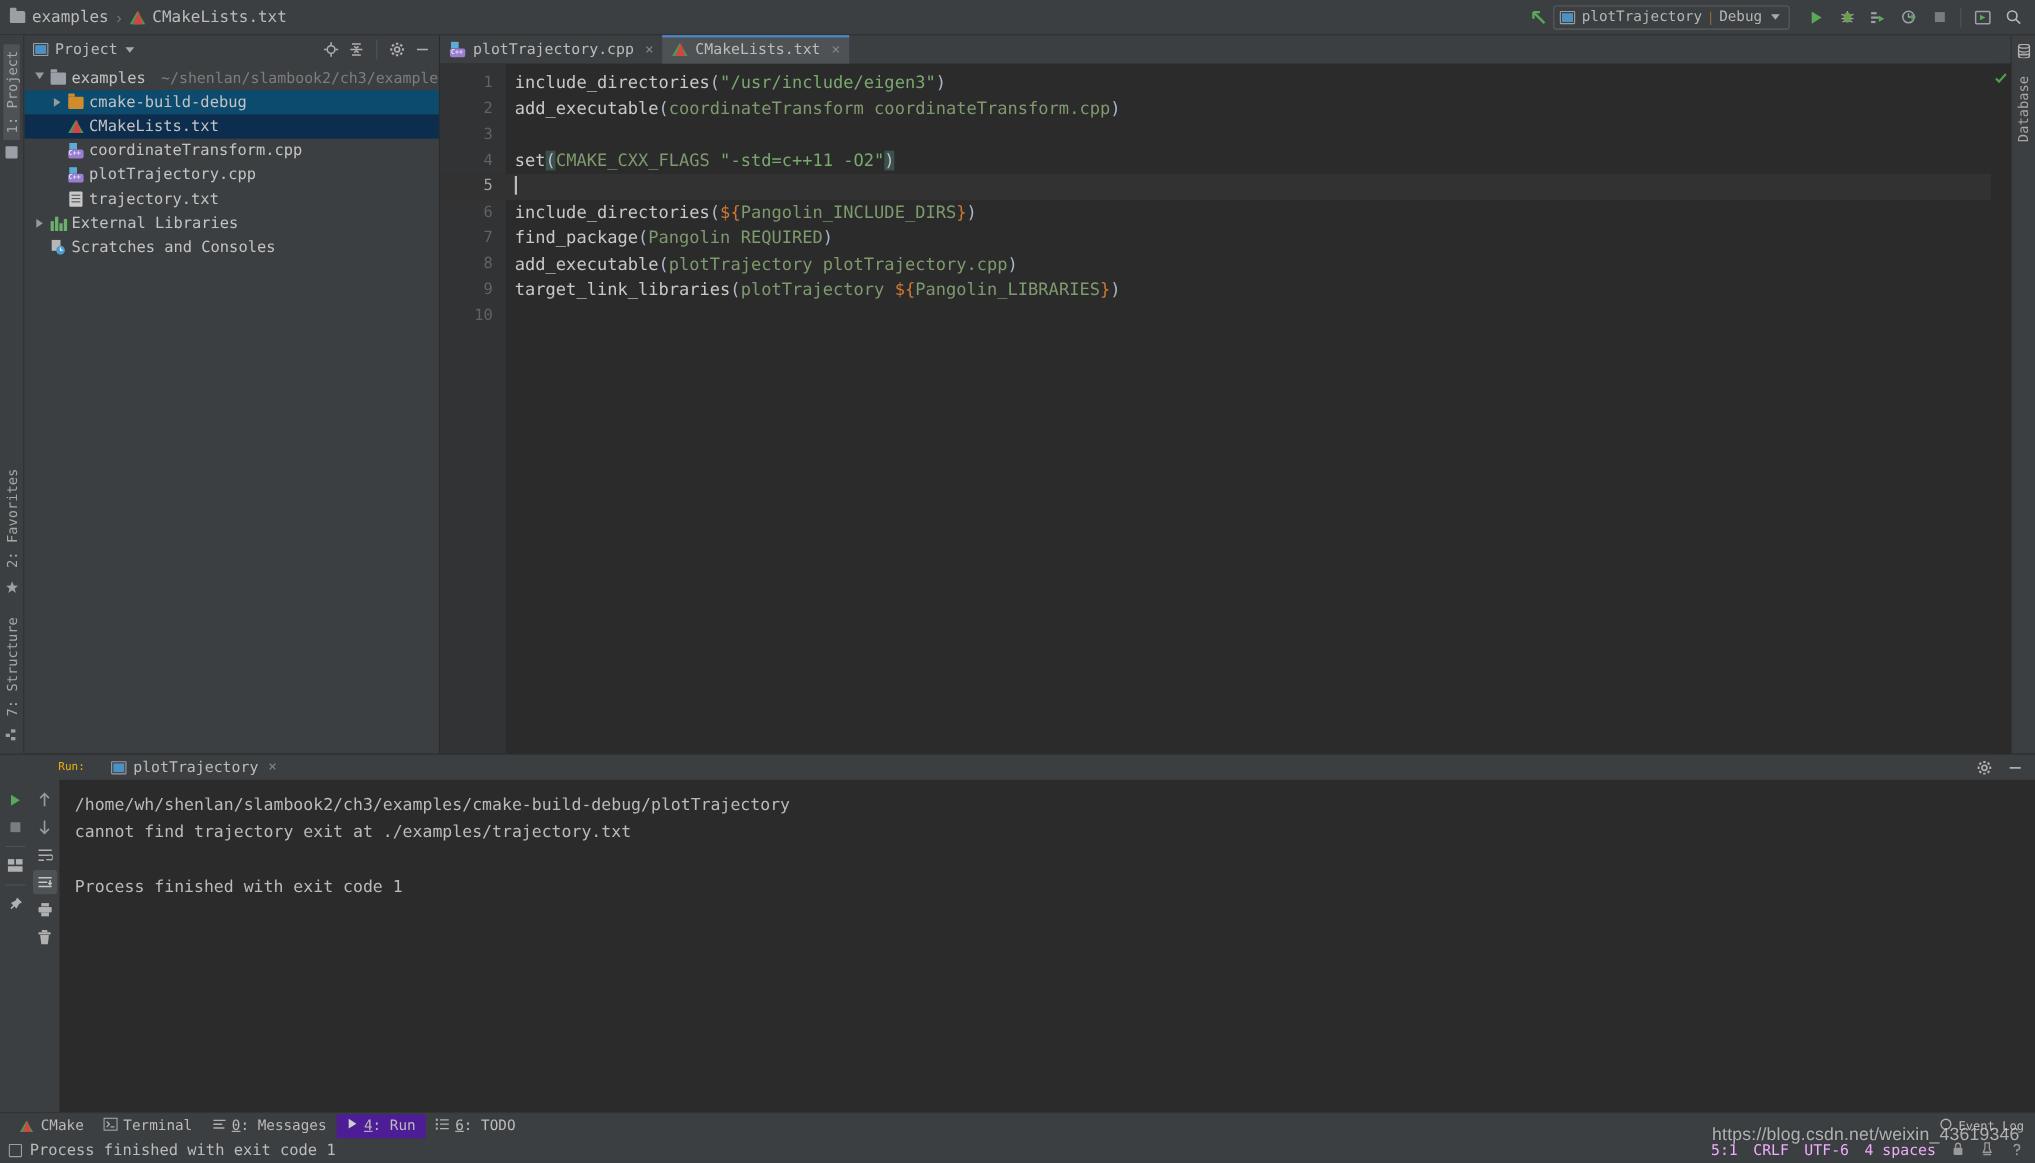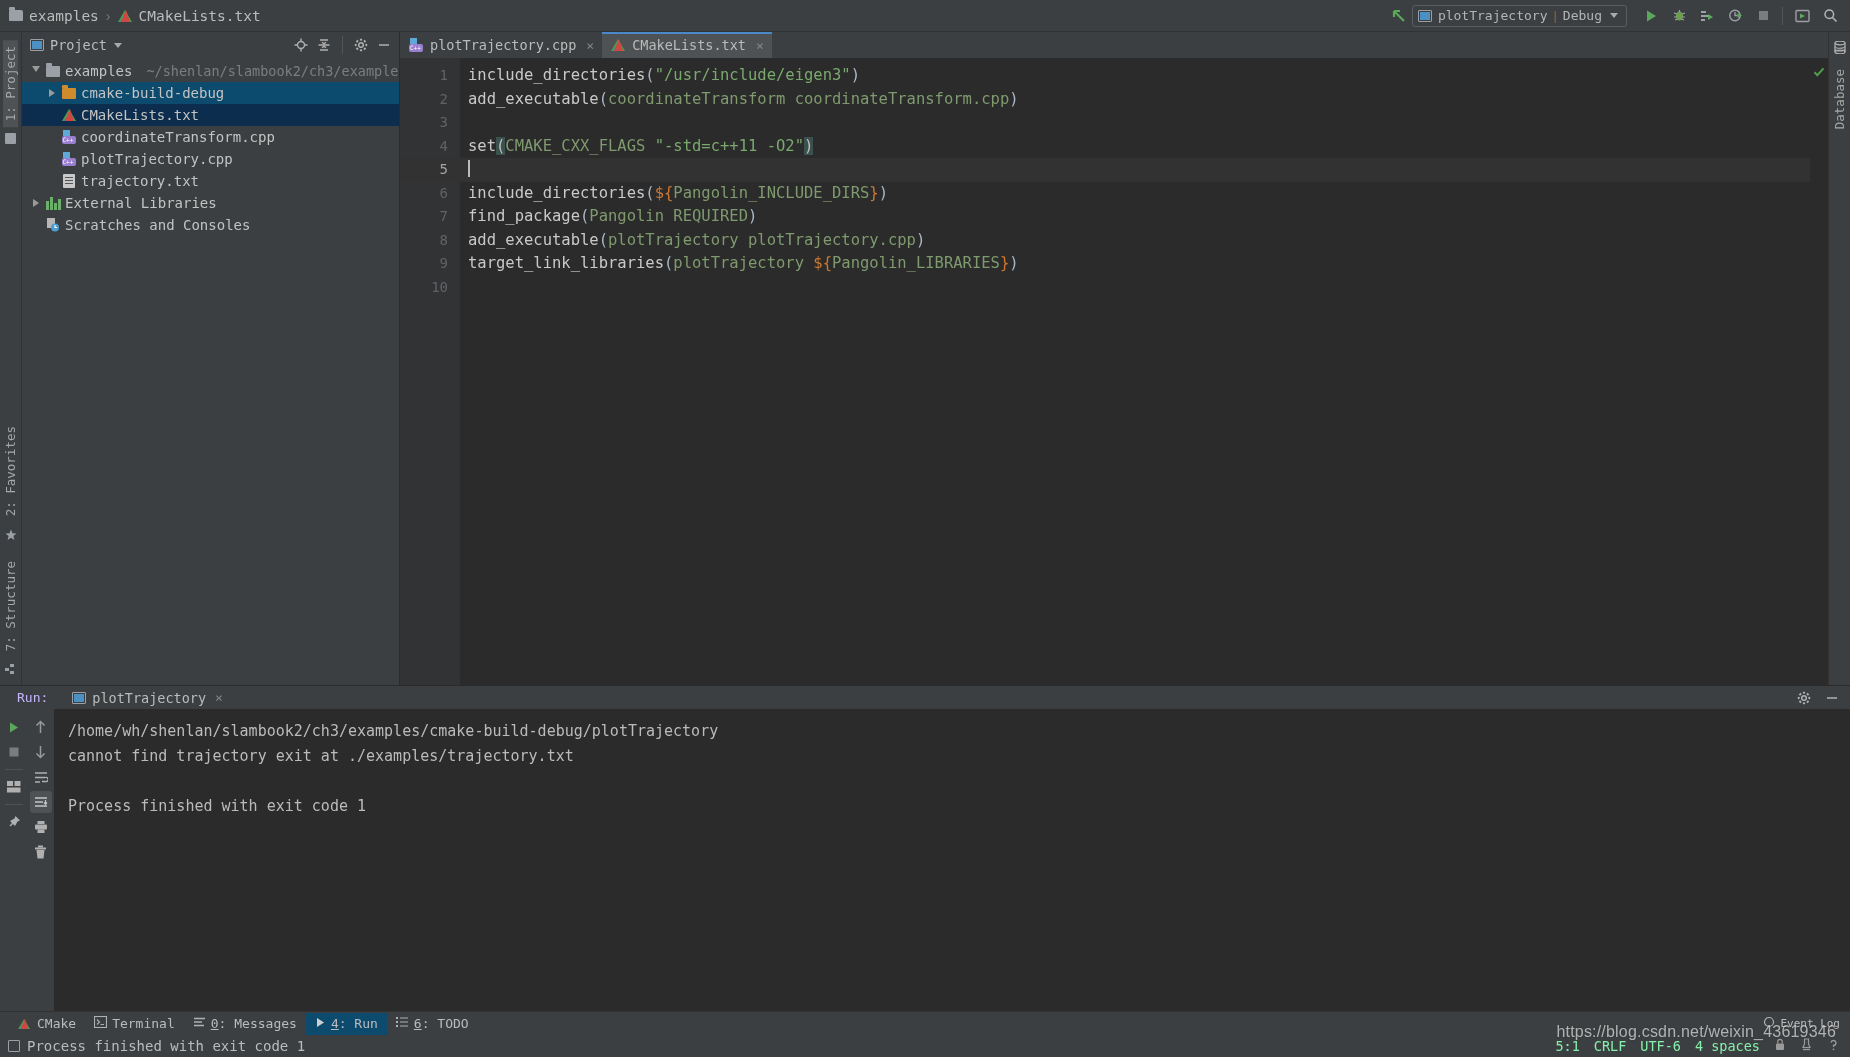--- a/index.html
+++ b/index.html
@@ -139,53 +139,53 @@
   .ok-chk { position:absolute; right:3px; top:6px; }
 
   
   .rrail { width:22px; flex:0 0 22px; background:#3c3f41; border-left:1px solid #323232;
     display:flex; flex-direction:column; align-items:center; padding-top:8px; }
 
   
   .runpanel { height:326px; flex:0 0 326px; background:#3c3f41; display:flex; flex-direction:column;
     border-top:1px solid #2b2b2b; }
   .run-hdr { height:23px; flex:0 0 23px; display:flex; align-items:center; padding:0 8px 0 17px; }
-  .run-hdr .lab { font-family:"DejaVu Sans Mono", monospace; font-size:13px; color:#c4b5fd; }
+  .run-hdr .lab { font-family:"DejaVu Sans Mono", monospace; font-size:10px; color:#eab308;margin-left:36px; }
   .run-hdr .chip { display:flex; align-items:center; gap:6px; margin-left:24px;
      font-family:"DejaVu Sans Mono", monospace; font-size:13.5px; color:#bbb; cursor:pointer; }
   .run-hdr .chip .x { color:#888; font-size:13px; margin-left:3px; }
   .run-hdr .ract { margin-left:auto; display:flex; align-items:center; gap:8px; }
   .run-body { flex:1 1 auto; display:flex; min-height:0; }
   .run-tools { width:54px; flex:0 0 54px; background:#3c3f41; display:flex; }
   .rtcol { width:27px; display:flex; flex-direction:column; align-items:center; padding-top:7px; gap:3px; }
   .rtbtn { width:22px; height:22px; display:flex; align-items:center; justify-content:center; cursor:pointer; border-radius:3px; }
   .rtbtn.on { background:#4e5254; }
   .rtsep { width:18px; height:1px; background:#4f5254; margin:3px 0; }
   .console { flex:1 1 auto; background:#2b2b2b; padding:10px 0 0 14px;
     font-family:"DejaVu Sans Mono", monospace; font-size:15px; color:#bbbbbb; overflow:hidden; }
   .cline { height:25px; line-height:25px; white-space:pre; }
 
   
   .botbar { height:24px; flex:0 0 24px; background:#3c3f41; display:flex; align-items:center;
      padding-left:8px; border-top:1px solid #323232; }
   .bb { display:flex; align-items:center; gap:5px; height:22px; padding:0 9px; cursor:pointer;
      font-family:"DejaVu Sans Mono", monospace; font-size:13px; color:#bbbbbb; }
-  .bb.on { background:#0c4a6e; }
+  .bb.on { background:#4c1d95; }
   .bb u { text-decoration:underline; }
   .botbar .right { margin-left:auto; display:flex; align-items:center; gap:8px; padding-right:10px;
      font-family:"DejaVu Sans Mono", monospace; font-size:11px; color:#bbb; }
 
   
   .statusbar { height:22px; flex:0 0 22px; background:#3c3f41; display:flex; align-items:center;
      padding:0 10px 0 8px; }
   .statusbar .msg { font-family:"DejaVu Sans Mono", monospace; font-size:14px; color:#bbbbbb;
      display:flex; align-items:center; gap:7px; }
   .sq-ic { width:12px;height:12px;border:1.4px solid #9aa0a6;border-radius:1px; }
   .statusbar .sright { margin-left:auto; display:flex; align-items:center; gap:14px;
-     font-family:"DejaVu Sans Mono", monospace; font-size:13.5px; color:#86efac; }
+     font-family:"DejaVu Sans Mono", monospace; font-size:13.5px; color:#f0abfc; }
   .watermark {
     position:absolute; right:14px; bottom:16px; font-family:"Liberation Sans", sans-serif;
     font-size:16px; color:rgba(225,225,225,0.72); letter-spacing:0.2px; pointer-events:none;
     text-shadow:0 0 2px rgba(0,0,0,0.25);
   }
 </style>
 </head>
 <body>
 
 <div class="app">

